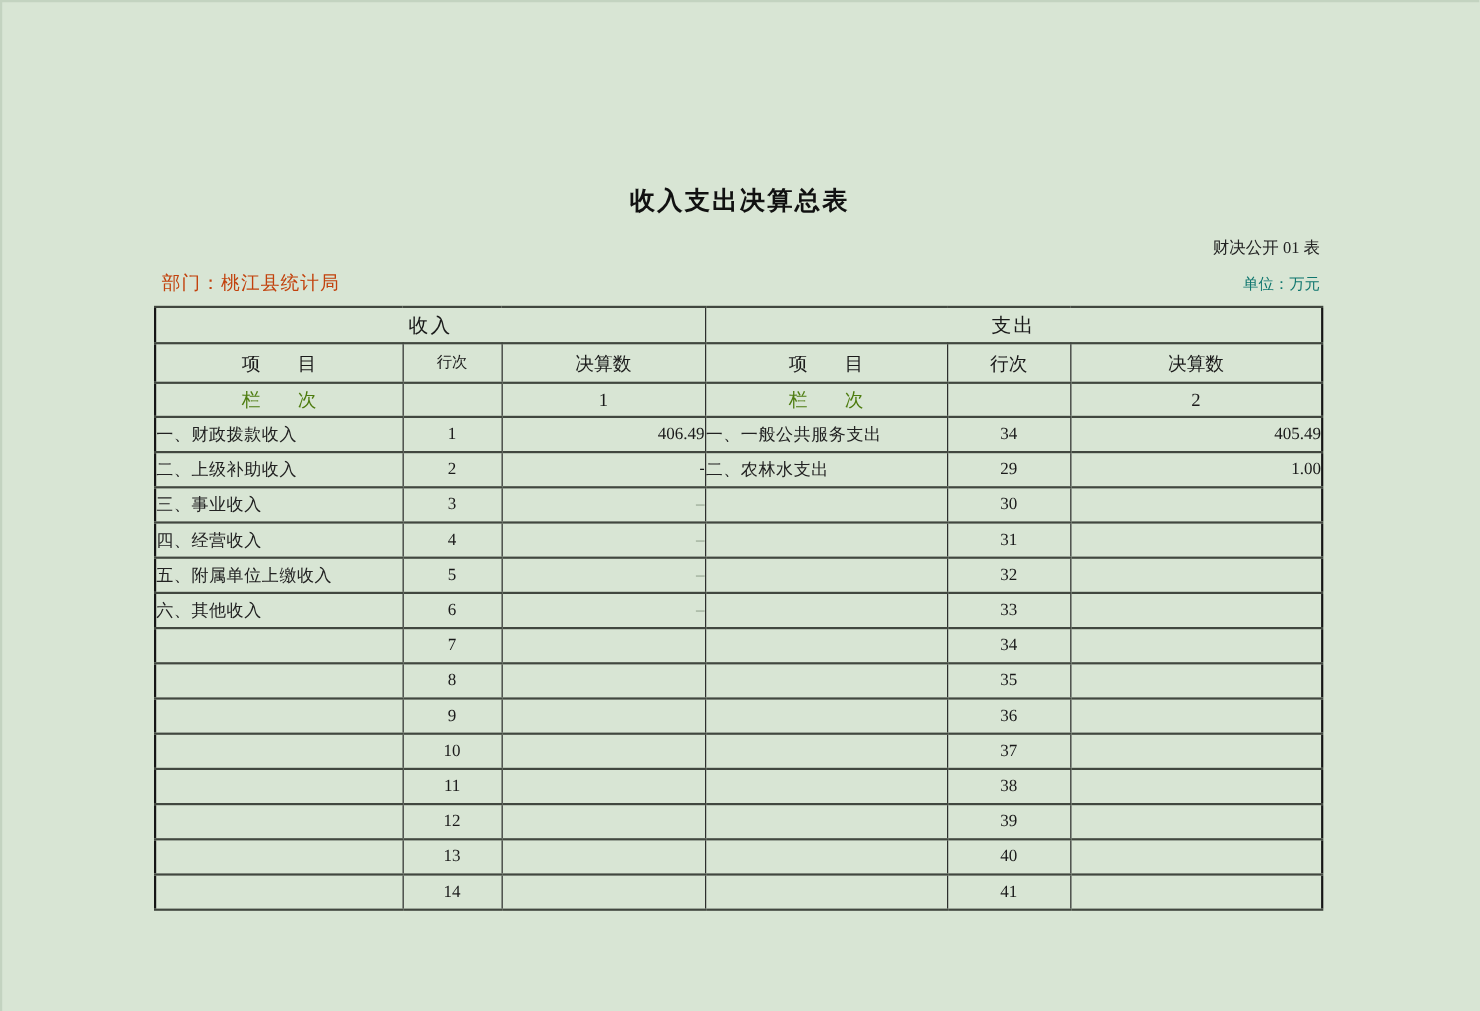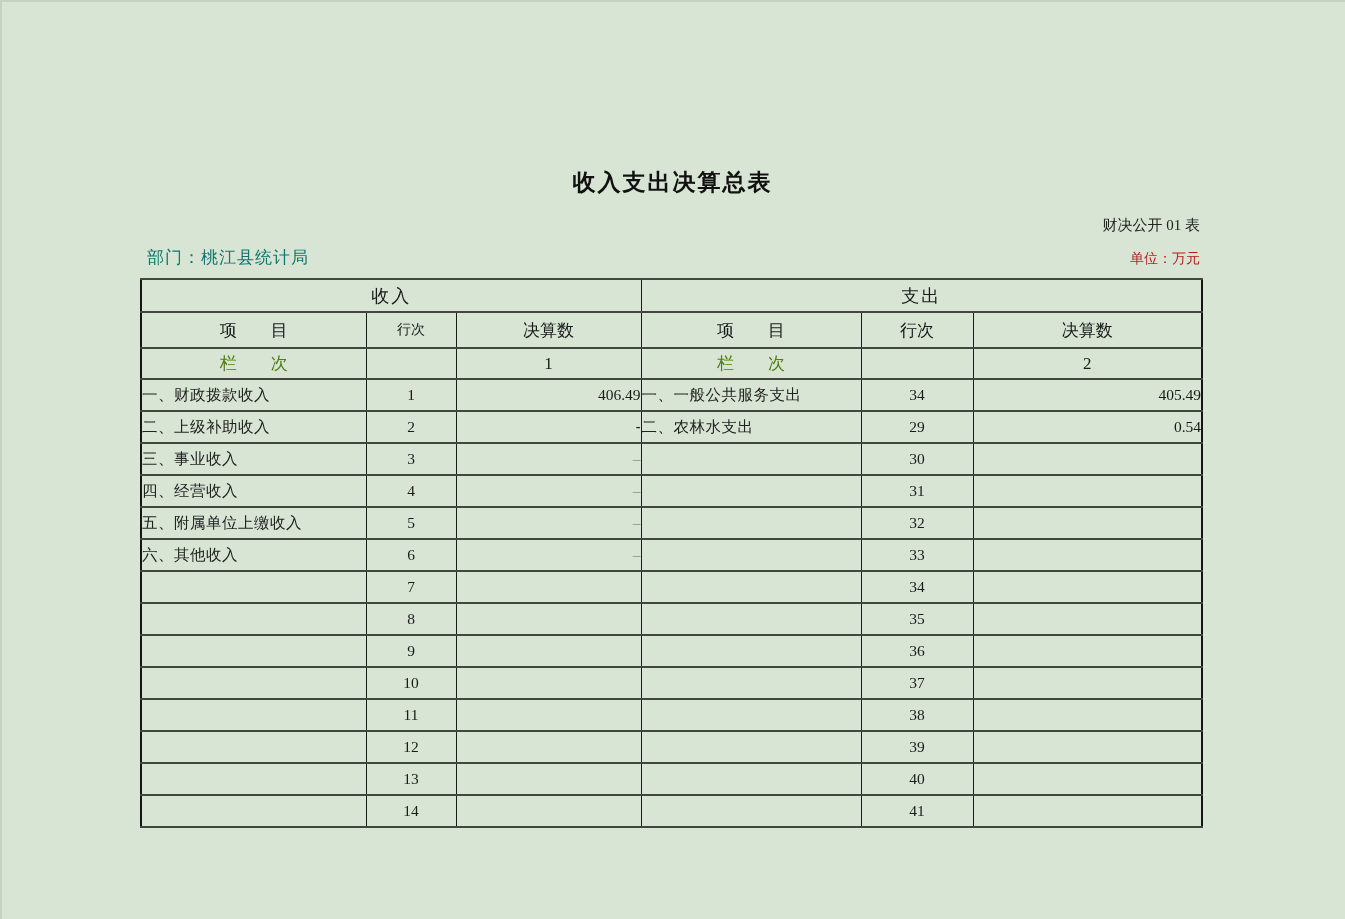--- a/index.html
+++ b/index.html
@@ -36,28 +36,28 @@
     right: 145px;
     font-size: 15px;
     color: #222;
   }
   .dept-label {
     position: absolute;
     top: 246px;
     left: 147px;
     font-size: 17px;
     letter-spacing: 1px;
-    color: #0f766e;
+    color: #c2410c;
   }
   .unit-label {
     position: absolute;
     top: 250px;
     right: 145px;
     font-size: 14px;
-    color: #b91c1c;
+    color: #0f766e;
   }
   table.main {
     position: absolute;
     top: 278px;
     left: 140px;
     width: 1061px;
     border-collapse: collapse;
     table-layout: fixed;
   }
   table.main, table.main tr, table.main td, table.main th {
@@ -193,21 +193,21 @@
           <td class="cell-item mid">一、一般公共服务支出</td>
           <td class="cell-line">34</td>
           <td class="cell-amount">405.49</td>
         </tr>
         <tr>
           <td class="cell-item">二、上级补助收入</td>
           <td class="cell-line">2</td>
           <td class="cell-amount strong">-</td>
           <td class="cell-item mid">二、农林水支出</td>
           <td class="cell-line">29</td>
-          <td class="cell-amount">0.54</td>
+          <td class="cell-amount">1.00</td>
         </tr>
         <tr>
           <td class="cell-item">三、事业收入</td>
           <td class="cell-line">3</td>
           <td class="cell-amount muted">–</td>
           <td class="cell-item mid"></td>
           <td class="cell-line">30</td>
           <td class="cell-amount"></td>
         </tr>
         <tr>

